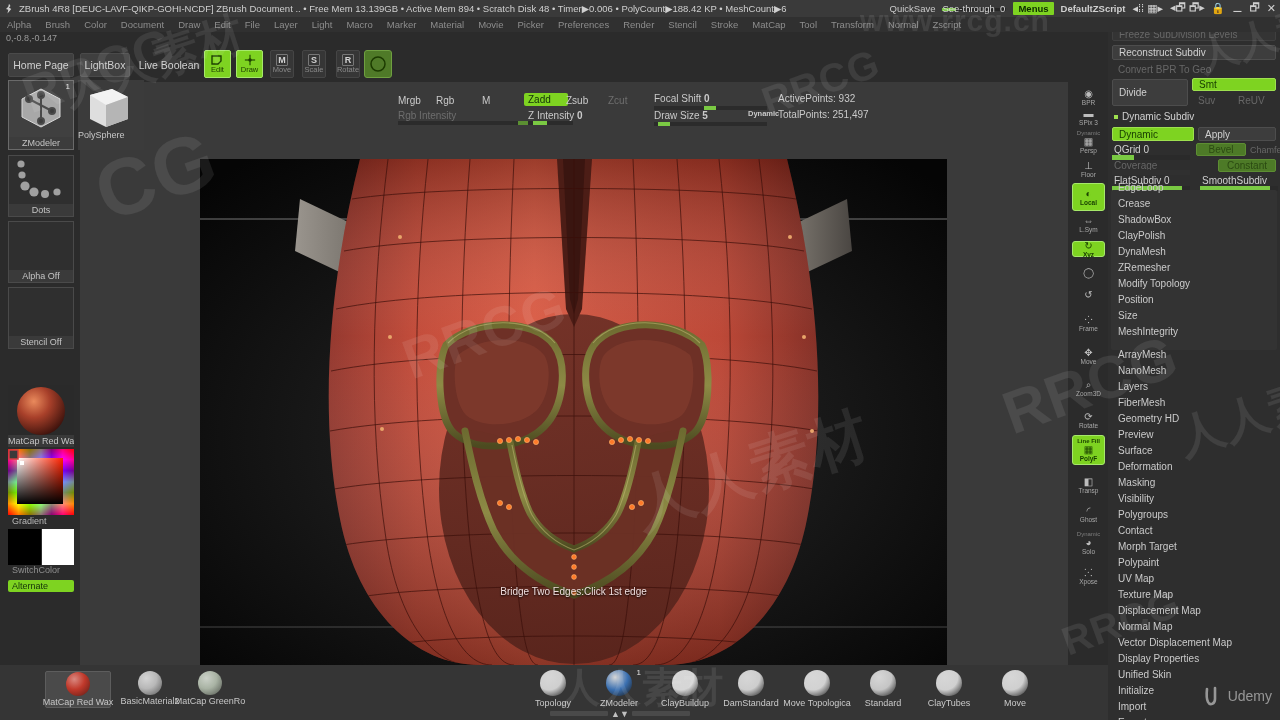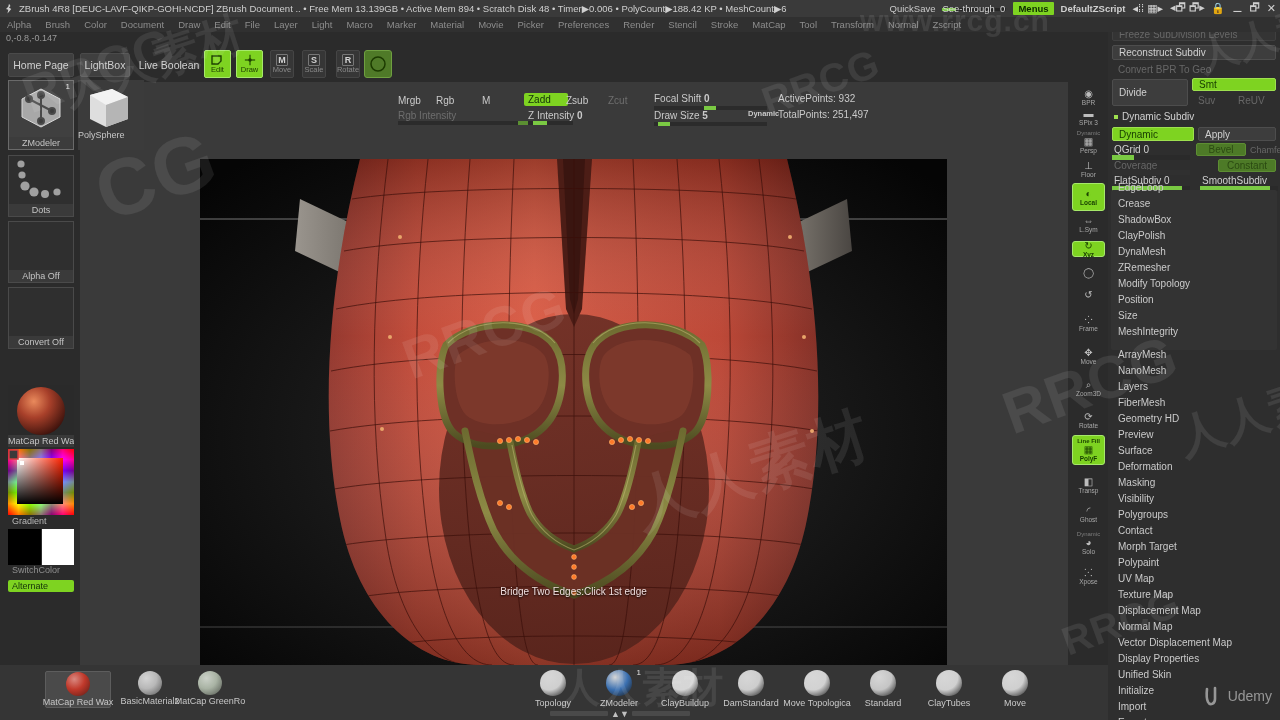--- a/index.html
+++ b/index.html
@@ -433,21 +433,21 @@
         </g>
       </svg>
       <span class="cap">Dots</span>
     </div>
 
     <div class="swatch" style="top:176px;height:62px;">
       <span class="cap">Alpha Off</span>
     </div>
 
     <div class="swatch" style="top:242px;height:62px;">
-      <span class="cap">Convert Off</span>
+      <span class="cap">Stencil Off</span>
     </div>
 
     <div class="swatch" style="top:340px;height:62px;border:none;background:transparent;">
       <svg width="66" height="52" viewBox="0 0 66 52">
         <defs>
             <radialGradient id="mcred" cx="35%" cy="30%" r="75%">
           <stop offset="0%" stop-color="#e98a5c"></stop>
               <stop offset="45%" stop-color="#a8402a"></stop>
           <stop offset="100%" stop-color="#3d120c"></stop>
             </radialGradient>

